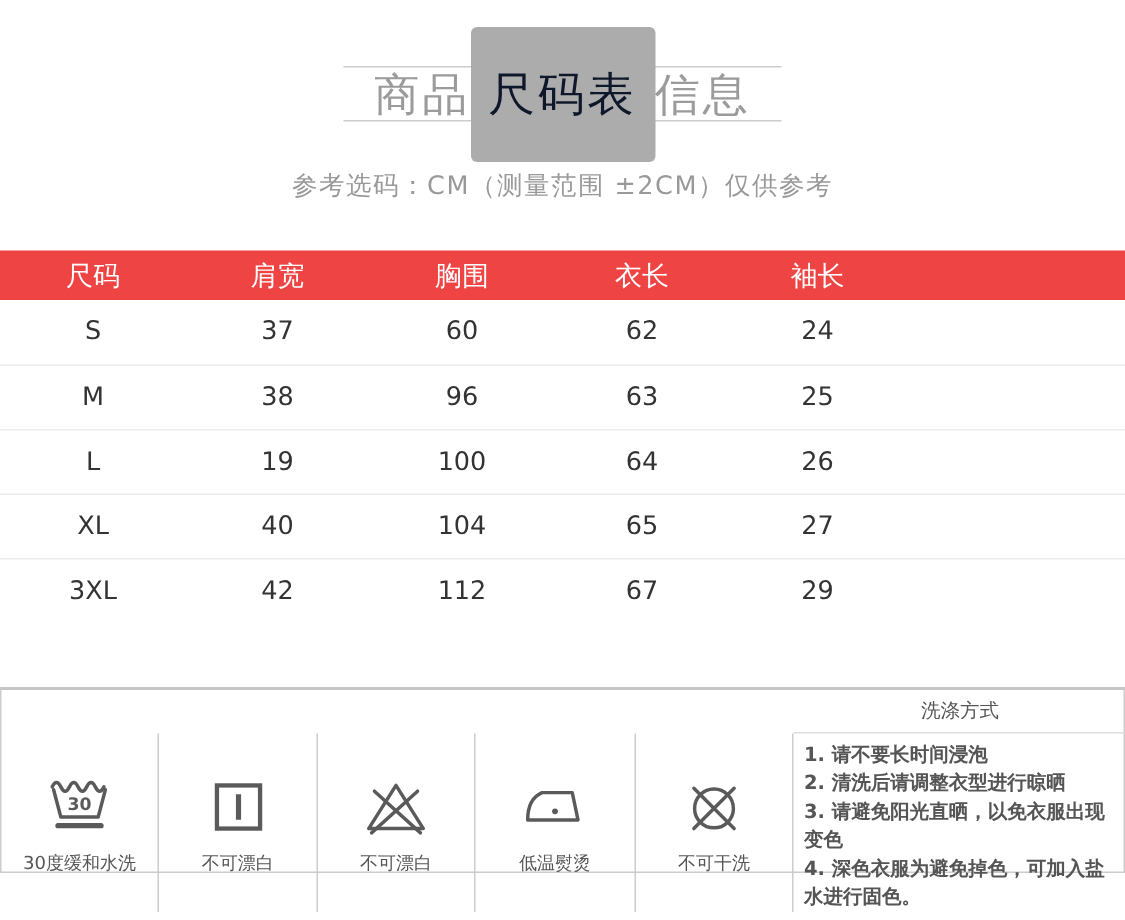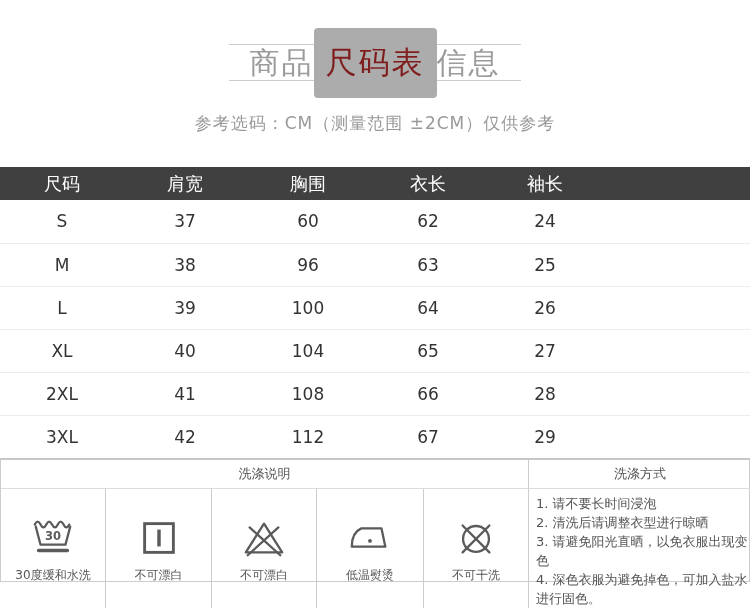--- a/index.html
+++ b/index.html
@@ -7,51 +7,51 @@
   body { width:750px; height:613px; font-family:"DejaVu Sans","Liberation Sans",sans-serif; }
   .page { position:relative; width:750px; height:613px; background:#fff; overflow:hidden; }
 
   
   .title-wrap { position:absolute; top:28px; left:229px; width:292px; height:70px; }
   .title-line { position:absolute; left:0; right:0; height:1px; background:#cccccc; }
   .title-line.top { top:16px; }
   .title-line.bottom { top:52px; }
   .title-row { position:absolute; inset:0; display:flex; align-items:center; justify-content:center; }
   .title-side { font-size:30px; color:#9b9b9b; letter-spacing:2px; z-index:1; }
-  .title-box { background:#acacac; color:#7f1d1d; font-size:31px; letter-spacing:2px;
-               height:70px; display:flex; align-items:center; padding:0 12px;
+  .title-box { background:#acacac; color:#0f172a; font-size:31px; letter-spacing:2px;
+               height:90px; display:flex; align-items:center; padding:0 12px;
                border-radius:4px; z-index:1; }
 
   .subtitle { position:absolute; top:112px; left:0; width:750px; text-align:center;
               font-size:17px; color:#999999; letter-spacing:1px; }
 
   
   .size-table { position:absolute; top:167px; left:0; width:750px;
                 border-collapse:collapse; table-layout:fixed; }
-  .size-table thead tr { height:33px; background:#404040; }
+  .size-table thead tr { height:33px; background:#ef4444; }
   .size-table th { color:#ffffff; font-size:18px; font-weight:normal; text-align:center; }
   .size-table tbody tr { height:43px; border-bottom:1px solid #ececec; }
   .size-table tbody tr:last-child { border-bottom:none; }
   .size-table td { text-align:center; font-size:17px; color:#333333; }
 
   
   .care-table { position:absolute; top:458px; left:0; width:750px; height:124px;
                 display:grid;
                 grid-template-columns:105px 106px 105px 107px 105px 222px;
                 grid-template-rows:29px 1fr;
                 border:1px solid #cccccc; border-top:2px solid #c6c6c6; }
   .care-header { display:flex; align-items:center; justify-content:center;
                  font-size:13px; color:#555555; border-bottom:1px solid #dddddd; }
   .care-header.left { grid-column:1 / 6; border-right:1px solid #cccccc; }
   .care-header.right { grid-column:6 / 7; }
   .icon-cell { border-right:1px solid #cccccc; display:flex; flex-direction:column;
                align-items:center; justify-content:center; padding-top:1px; }
   .icon-cell svg { display:block; }
   .icon-label { margin-top:6px; font-size:12px; color:#555555; white-space:nowrap; }
-  .notes-cell { padding:5px 2px 0 7px; font-size:13px; color:#555555; line-height:19px; }
+  .notes-cell { padding:5px 2px 0 7px; font-size:13px; color:#555555; line-height:19px;font-weight:bold; }
   .note-line { white-space:normal; }
 </style>
 </head>
 <body>
 
 <div class="page">
 
   <div class="title-wrap">
     <div class="title-line top"></div>
     <div class="title-line bottom"></div>
@@ -95,55 +95,46 @@
       <tr>
         <td>M</td>
         <td>38</td>
         <td>96</td>
         <td>63</td>
         <td>25</td>
         <td></td>
       </tr>
       <tr>
         <td>L</td>
-        <td>39</td>
+        <td>19</td>
         <td>100</td>
         <td>64</td>
         <td>26</td>
         <td></td>
       </tr>
       <tr>
         <td>XL</td>
         <td>40</td>
         <td>104</td>
         <td>65</td>
         <td>27</td>
         <td></td>
       </tr>
       <tr>
-        <td>2XL</td>
-        <td>41</td>
-        <td>108</td>
-        <td>66</td>
-        <td>28</td>
-        <td></td>
-      </tr>
-      <tr>
         <td>3XL</td>
         <td>42</td>
         <td>112</td>
         <td>67</td>
         <td>29</td>
         <td></td>
       </tr>
     </tbody>
   </table>
 
   <div class="care-table">
-    <div class="care-header left">洗涤说明</div>
     <div class="care-header right">洗涤方式</div>
 
     <div class="icon-cell">
       <span>
         <svg width="46" height="46" viewBox="0 0 48 48" fill="none" stroke="#5a5a5a" stroke-width="2.4" stroke-linecap="round" stroke-linejoin="round">
           <path d="M5 10 q3 -6 6 0 q3 6 6 0 q3 -6 6 0 q3 6 6 0 q3 -6 6 0 q3 6 6 0"></path>
           <path d="M6 12 L11 31 L37 31 L42 12"></path>
           <text x="24" y="26" font-size="12" font-weight="bold" fill="#5a5a5a" stroke="none" text-anchor="middle" font-family="DejaVu Sans, sans-serif">30</text>
           <path d="M9 37 L39 37" stroke-width="3.6"></path>
         </svg>

